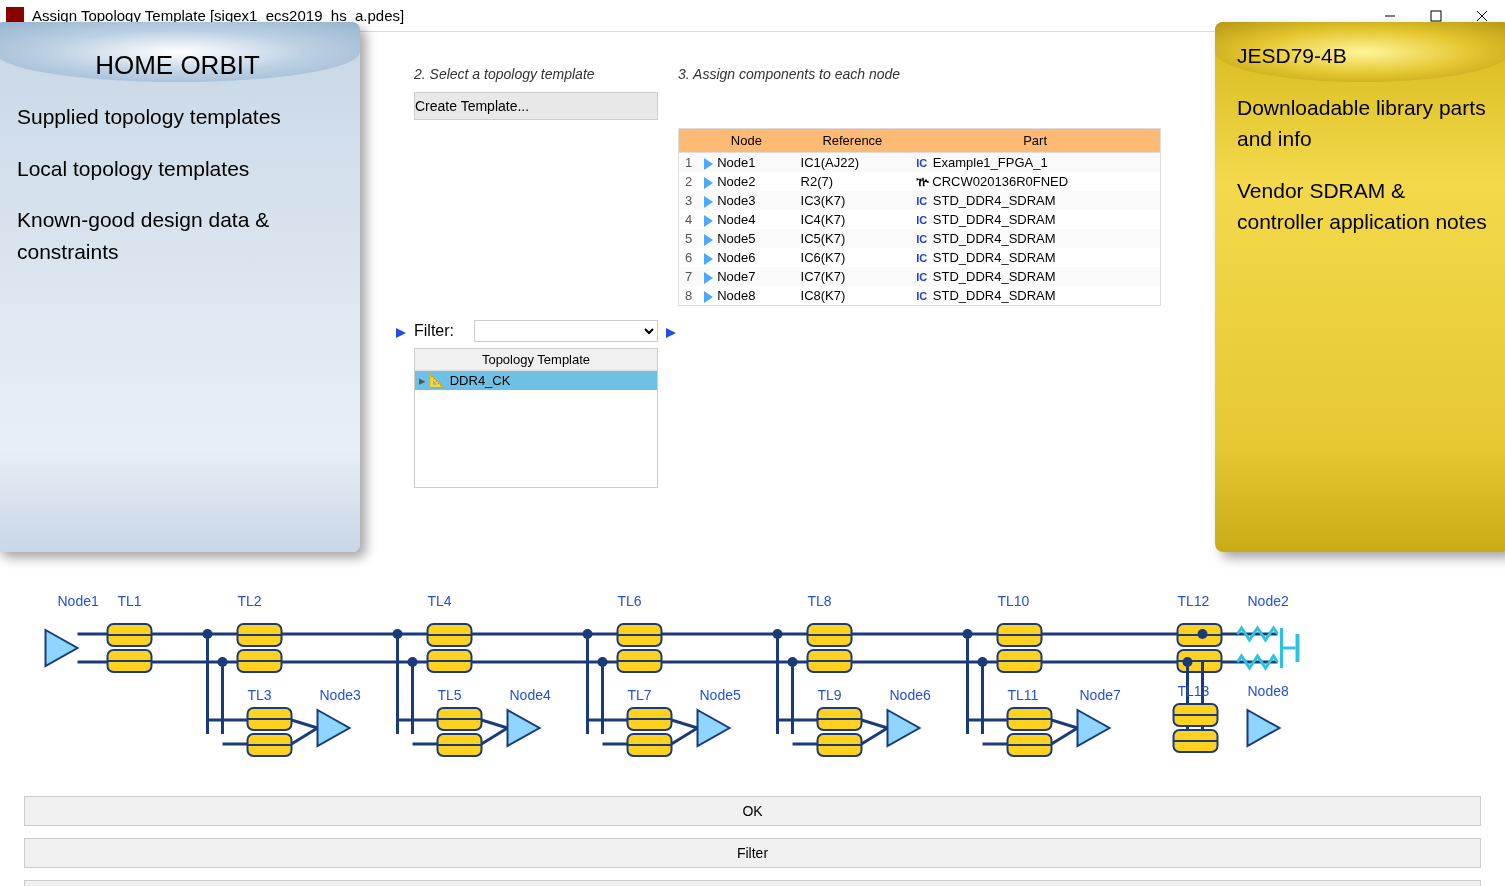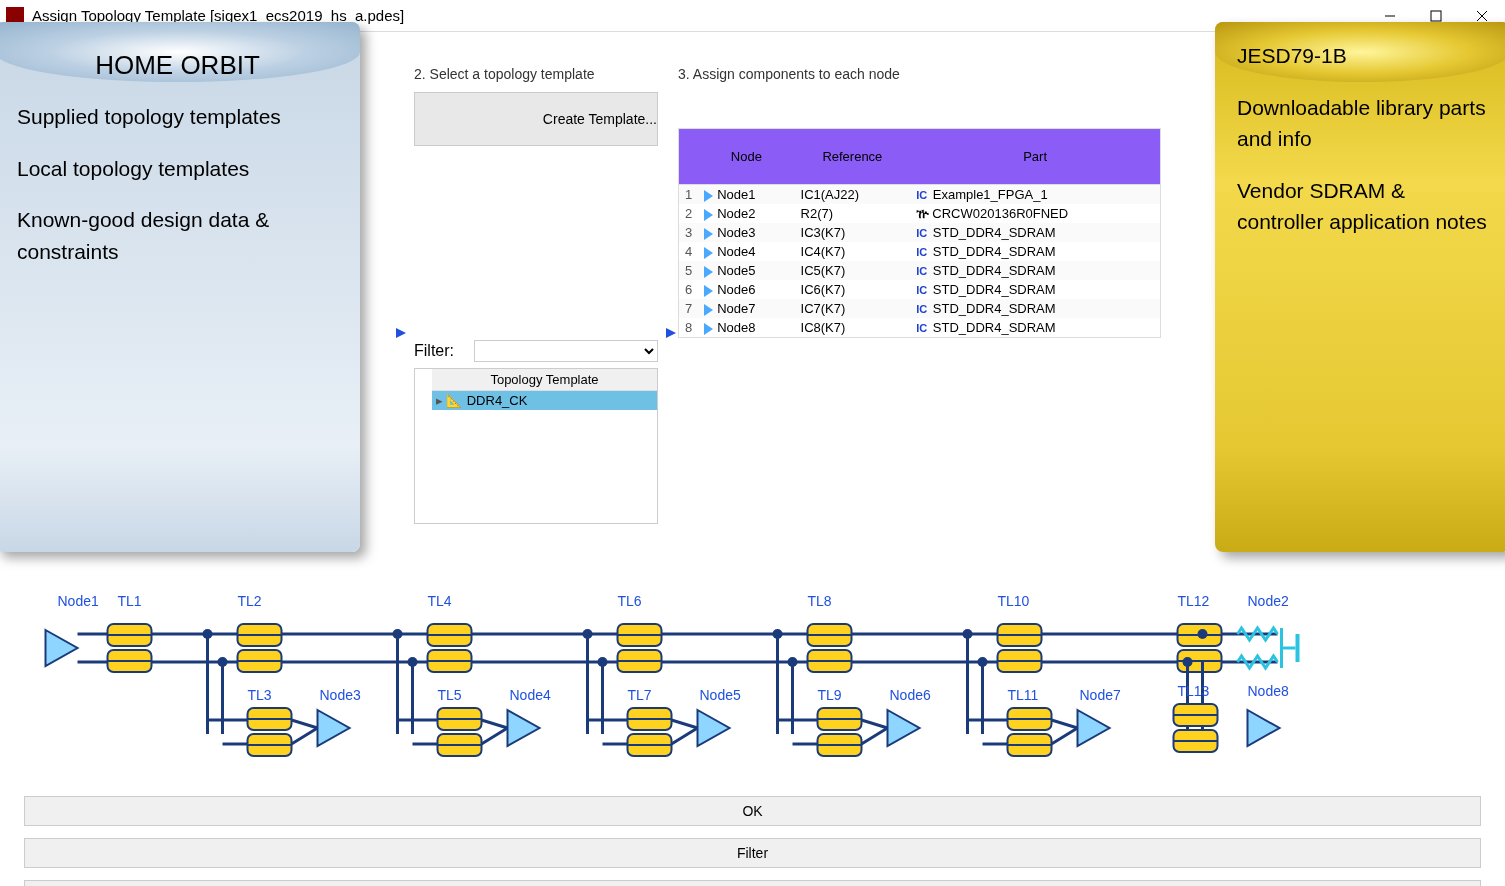--- a/index.html
+++ b/index.html
@@ -12,31 +12,31 @@
 .win-controls { display: flex; height: 100%; }
 .win-btn { width: 46px; height: 100%; display: flex; align-items: center; justify-content: center; cursor: pointer; }
 
 
 .main { padding: 34px 34px 12px 34px; position: relative; display: flex; gap: 20px; height: 552px; }
 .col1 { width: 360px; position: relative; }
 .col2 { width: 244px; }
 .col3 { flex: 1; }
 .colR { width: 290px; position: relative; }
 
-.step-label { font-size: 14px; color: #333; margin-bottom: 10px; }
-.btn-create { display: block; width: 100%; background: #e8e8e8; border: 1px solid #ccc; padding: 18px 0; font-size: 14px; text-align: right; cursor: pointer; margin-bottom: 4px; }
+.step-label { font-size: 14px; color: #333; margin-bottom: 10px; font-style: italic; }
+.btn-create { display: block; width: 100%; background: #e8e8e8; border: 1px solid #ccc; padding: 5px 0; font-size: 14px; text-align: left; cursor: pointer; margin-bottom: 10px; }
 .filter-row { display: flex; align-items: center; margin: 10px 0 6px 0; gap: 20px; }
 .filter-row select { flex: 1; height: 22px; border: 1px solid #ccc; background: #fff; }
-.tmpl-list { border: 1px solid #ccc; background: #fff; height: 156px; padding-left: 17px; }
+.tmpl-list { border: 1px solid #ccc; background: #fff; height: 140px; }
 .tmpl-header { background: #f0f0f0; text-align: center; font-size: 13px; padding: 3px 0; border-bottom: 1px solid #ddd; }
 .tmpl-row { background: #6ec1e4; padding: 2px 4px; font-size: 13px; display: flex; align-items: center; gap: 4px; }
 
 
 .node-table { border: 1px solid #ddd; background: #fff; font-size: 13px; border-collapse: collapse; width: 100%; }
-.node-table th { background: #8b5cf6; font-weight: normal; padding: 20px 8px; text-align: center; border-bottom: 1px solid #ddd; }
+.node-table th { background: #fdba74; font-weight: normal; padding: 4px 8px; text-align: center; border-bottom: 1px solid #ddd; }
 .node-table td { padding: 2px 6px; }
 .node-table tr:nth-child(odd) td { background: #fafafa; }
 .row-num { color: #555; width: 18px; text-align: right; }
 .ic-badge { color: #2040d0; font-weight: bold; font-size: 11px; margin-right: 2px; }
 .res-badge { font-weight: bold; font-size: 12px; }
 .tri-icon { display: inline-block; width: 0; height: 0; border-top: 6px solid transparent; border-bottom: 6px solid transparent; border-left: 9px solid #4aa8ff; margin-right: 4px; vertical-align: middle; }
 
 
 .scroll { position: absolute; border-radius: 8px; padding: 18px 22px; font-size: 22px; line-height: 1.5; box-shadow: 6px 6px 12px rgba(0,0,0,0.35); }
 .scroll-blue { background: linear-gradient(#c8d7e6, #e8eff6 80%, #c8d7e6); top: -10px; left: -5px; width: 365px; height: 530px; }
@@ -190,21 +190,21 @@
     <div class="scroll-title">HOME ORBIT</div>
     <div class="scroll-body">
       <p>Supplied topology templates</p>
       <p>Local topology templates</p>
       <p>Known-good design data &amp; constraints</p>
     </div>
   </div>
 
   <div class="scroll scroll-yellow">
     <div class="scroll-body">
-      <p>JESD79-1B</p>
+      <p>JESD79-4B</p>
       <p>Downloadable library parts and info</p>
       <p>Vendor SDRAM &amp; controller application notes</p>
     </div>
   </div>
 </div>
 
 <div class="topology">
   <svg class="topo-svg" viewBox="0 0 1470 200">
     <defs>
       <g id="tl">

